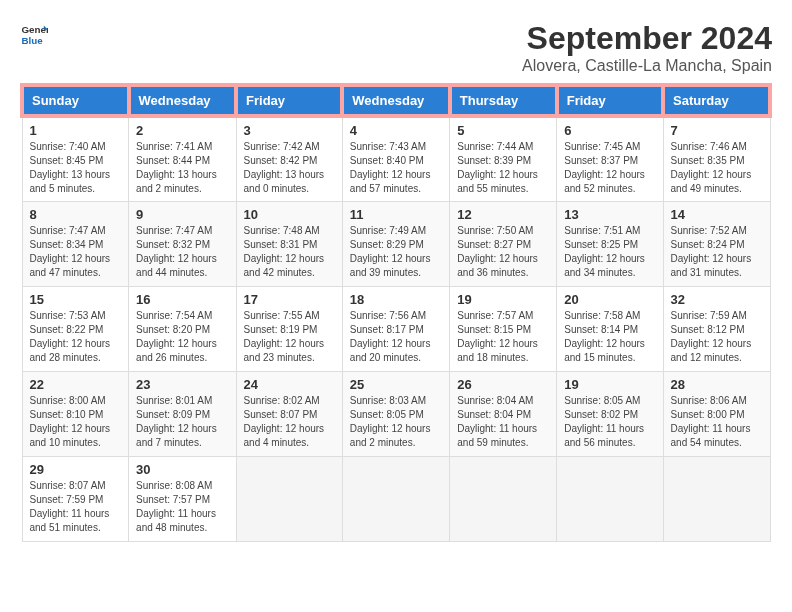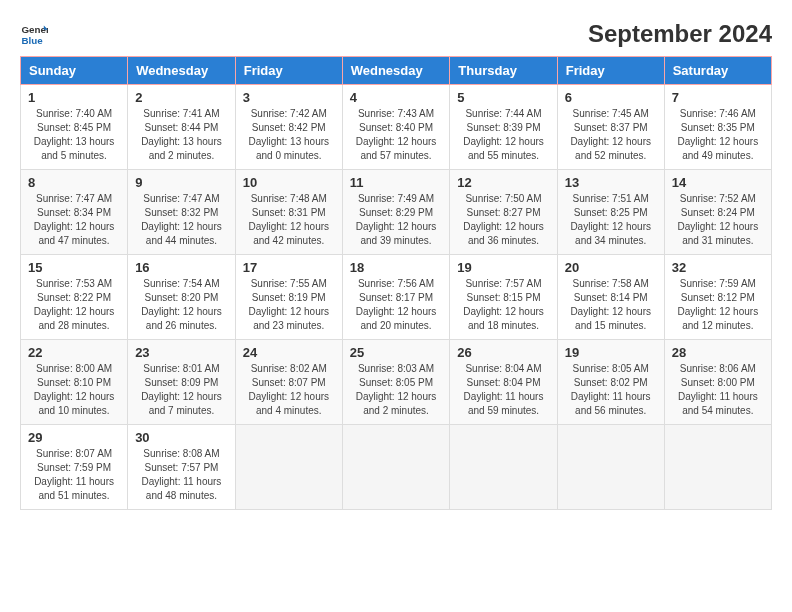--- a/index.html
+++ b/index.html
@@ -22,41 +22,41 @@
       gap: 4px;
     }
     .logo-icon {
       width: 28px;
       height: 28px;
     }
     .title-section {
       text-align: right;
     }
     .main-title {
-      font-size: 24px;
+      font-size: 32px;
       font-weight: bold;
       color: #333;
     }
     .subtitle {
       font-size: 16px;
       color: #555;
     }
     .calendar {
       width: 100%;
       border-collapse: collapse;
       font-size: 11px;
     }
     .calendar thead tr th {
       background-color: #2a7fd4;
       color: #fff;
       text-align: left;
       padding: 6px 8px;
       font-size: 13px;
       font-weight: bold;
-      border: 1px solid #fca5a5;
+      border: 4px solid #fca5a5;
     }
     .calendar tbody tr td {
       vertical-align: top;
       padding: 5px 7px;
       border: 1px solid #ddd;
       width: 108px;
       min-height: 80px;
       background: #fff;
     }
     .calendar tbody tr:nth-child(even) td {
@@ -66,21 +66,20 @@
       font-size: 13px;
       font-weight: bold;
       color: #333;
       display: block;
       margin-bottom: 2px;
     }
     .day-detail {
       font-size: 10px;
       color: #444;
       line-height: 1.4;
-      text-align: center;
     }
     .empty-cell {
       background: #f5f5f5 !important;
     }
     .week-row td {
       height: 85px;
     }
   </style>
 </head>
 <body>
@@ -88,20 +87,21 @@
 <div class="header-section">
   <div class="logo">
     <svg class="logo-icon" viewBox="0 0 40 40" width="40" height="40">
       <text x="2" y="18" font-size="14" font-weight="bold" fill="#333" font-family="Arial">General</text>
       <text x="2" y="34" font-size="14" font-weight="bold" fill="#1a6ab5" font-family="Arial">Blue</text>
       <polygon points="34,8 40,14 34,14" fill="#1a6ab5"></polygon>
     </svg>
   </div>
   <div class="title-section">
     <div class="main-title">September 2024</div>
+    <div class="subtitle">Alovera, Castille-La Mancha, Spain</div>
   </div>
 </div>
 
 <table class="calendar">
   <thead>
     <tr>
       <th>Sunday</th>
       <th>Wednesday</th>
       <th>Friday</th>
       <th>Wednesday</th>

